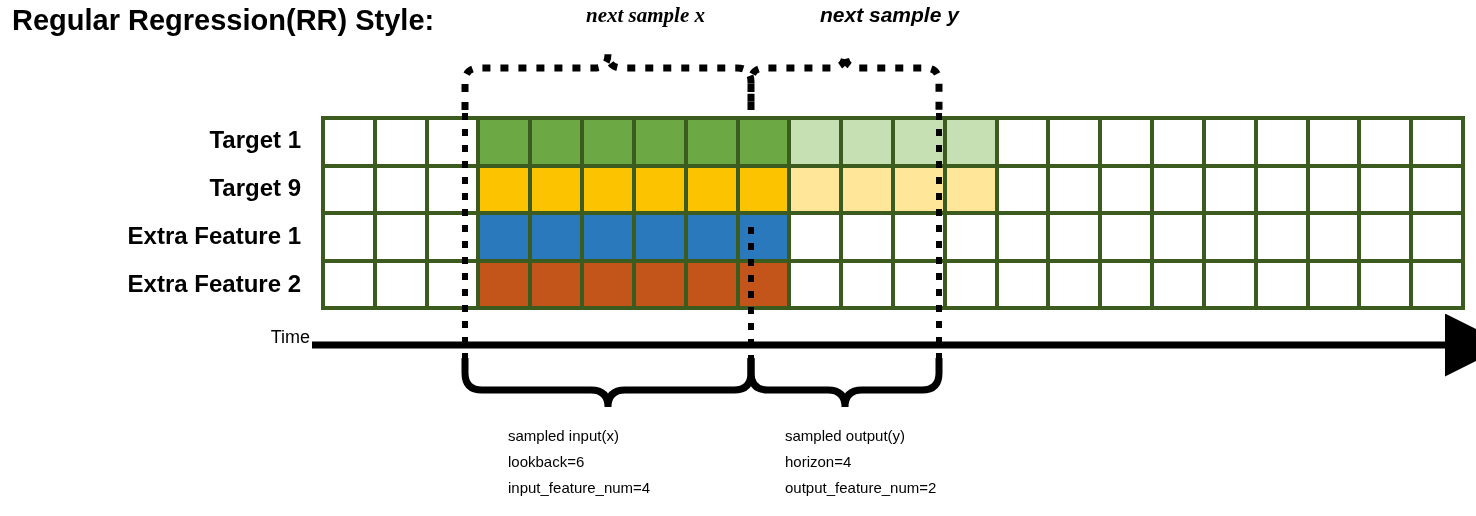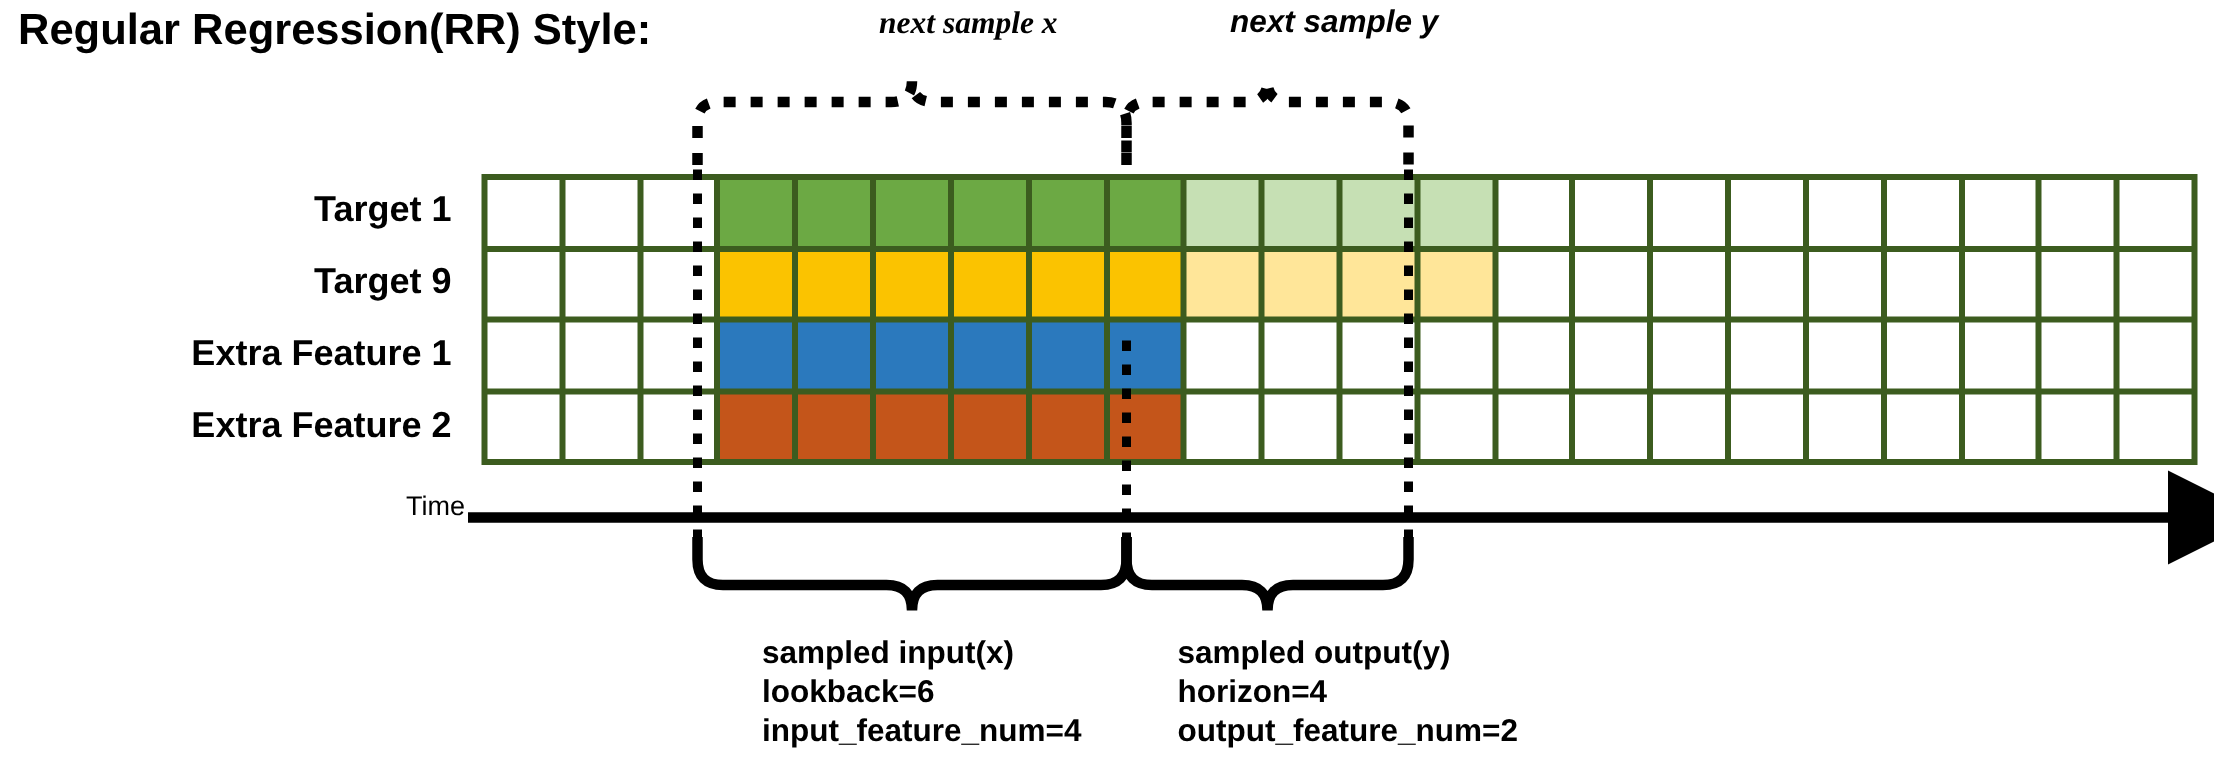--- a/index.html
+++ b/index.html
@@ -19,21 +19,21 @@
   .cell{background:#ffffff;}
   .c-white{background:#ffffff;}
   .c-green{background:#6ca944;}
   .c-lgreen{background:#c6e0b4;}
   .c-yellow{background:#fbc300;}
   .c-lyellow{background:#ffe699;}
   .c-blue{background:#2b79bd;}
   .c-orange{background:#c4551a;}
   #timelabel{left:150px;top:327px;width:160px;text-align:right;font-size:18px;font-weight:400;}
   svg.overlay{position:absolute;left:0;top:0;width:1476px;height:516px;overflow:visible;pointer-events:none;}
-  .cap{font-size:21px;font-weight:700;line-height:26px;white-space:nowrap;}
+  .cap{font-size:15px;font-weight:400;line-height:26px;white-space:nowrap;}
   #cap-x{left:508px;top:423px;}
   #cap-y{left:773px;top:423px;margin-left:12px;}
 </style>
 </head>
 <body>
 
 <div class="abs" id="title">Regular Regression(RR) Style:</div>
 
 <div class="abs top-label" id="lbl-next-x">next sample x</div>
 <div class="abs top-label" id="lbl-next-y">next sample y</div>

